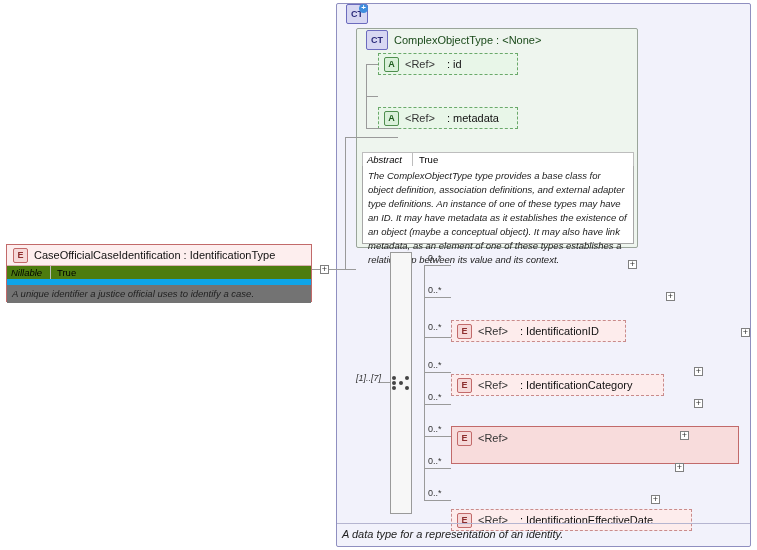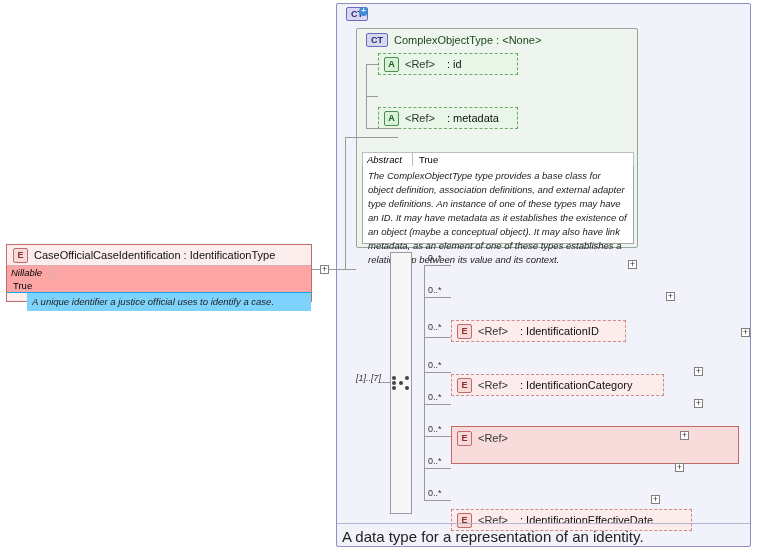--- a/index.html
+++ b/index.html
@@ -51,21 +51,21 @@
   .badge {
     display: inline-flex;
     align-items: center;
     justify-content: center;
     box-sizing: border-box;
     font-size: 9px;
     font-weight: bold;
     line-height: 1;
   }
   .badge-ct {
-    width: 22px; height: 14px;
+    width: 22px; height: 20px;
     border: 1px solid #6b6bbe;
     background: #d7d7f2;
     color: #2b2b7a;
     border-radius: 2px;
     position: relative;
   }
   .badge-ct .plus {
     position: absolute;
     right: -1px; top: -1px;
     width: 9px; height: 9px;
@@ -147,21 +147,21 @@
     border: 1px solid #a7a7a7;
     background: #ffffff;
     font-style: italic;
     font-size: 9.5px;
     color: #222;
     line-height: 14px;
     box-sizing: border-box;
   }
   .prop-row {
     display: flex;
-    border-bottom: 1px solid #0ea5e9;
+    border-bottom: 6px solid #0ea5e9;
     font-size: 9.5px;
   }
   .prop-key {
     font-style: italic;
     padding: 1px 4px;
     border-right: 1px solid #bdbdbd;
     box-sizing: border-box;
   }
   .prop-val {
     padding: 1px 6px;
@@ -208,21 +208,22 @@
     height: 14px;
   }
   .seq-dots i {
     position: absolute;
     width: 4px; height: 4px;
     border-radius: 50%;
     background: #444;
   }
 
   .footer-doc {
-    font-size: 15px;
+    font-style: italic;
+    font-size: 11px;
     color: #222;
   }
 </style>
 </head>
 <body>
 
 <div id="canvas">
 
   <div class="abs ct-outer" style="left:336px; top:3px; width:415px; height:544px;">
   </div>
@@ -271,25 +272,25 @@
 
   <div class="abs doc-panel" style="left:362px; top:166px; width:272px; height:78px; border-top:none; padding:3px 5px;">
     <span>The ComplexObjectType type provides a base class for object definition, association definitions, and external adapter type definitions. An instance of one of these types may have an ID. It may have metadata as it establishes the existence of an object (maybe a conceptual object). It may also have link metadata, as an element of one of these types establishes a relationship between its value and its context.</span>
   </div>
 
   <div class="abs elem-box" style="left:6px; top:244px; width:306px; height:58px;">
     <div class="elem-hdr">
       <span class="badge badge-e">E</span>
       <span class="elem-title">CaseOfficialCaseIdentification : IdentificationType</span>
     </div>
-    <div class="prop-row" style="background:#fca5a5; border-top:none;flex-direction:column;">
+    <div class="prop-row" style="background:#4d7c0f; border-top:none;">
       <div class="prop-key" style="width:44px;">Nillable</div>
       <div class="prop-val">True</div>
     </div>
-    <div class="doc-panel" style="border:none; background:#7dd3fc; padding:2px 5px;margin-left:20px;">
+    <div class="doc-panel" style="border:none; background:#737373; padding:2px 5px;">
       <span>A unique identifier a justice official uses to identify a case.</span>
     </div>
   </div>
 
   <div class="line-h" style="left:312px; top:269px; width:8px;"></div>
   <div class="expander" style="left:320px; top:265px;">+</div>
   <div class="line-h" style="left:329px; top:269px; width:27px;"></div>
   <div class="line-v" style="left:345px; top:137px; height:133px;"></div>
   <div class="line-h" style="left:345px; top:137px; width:53px;"></div>
 

